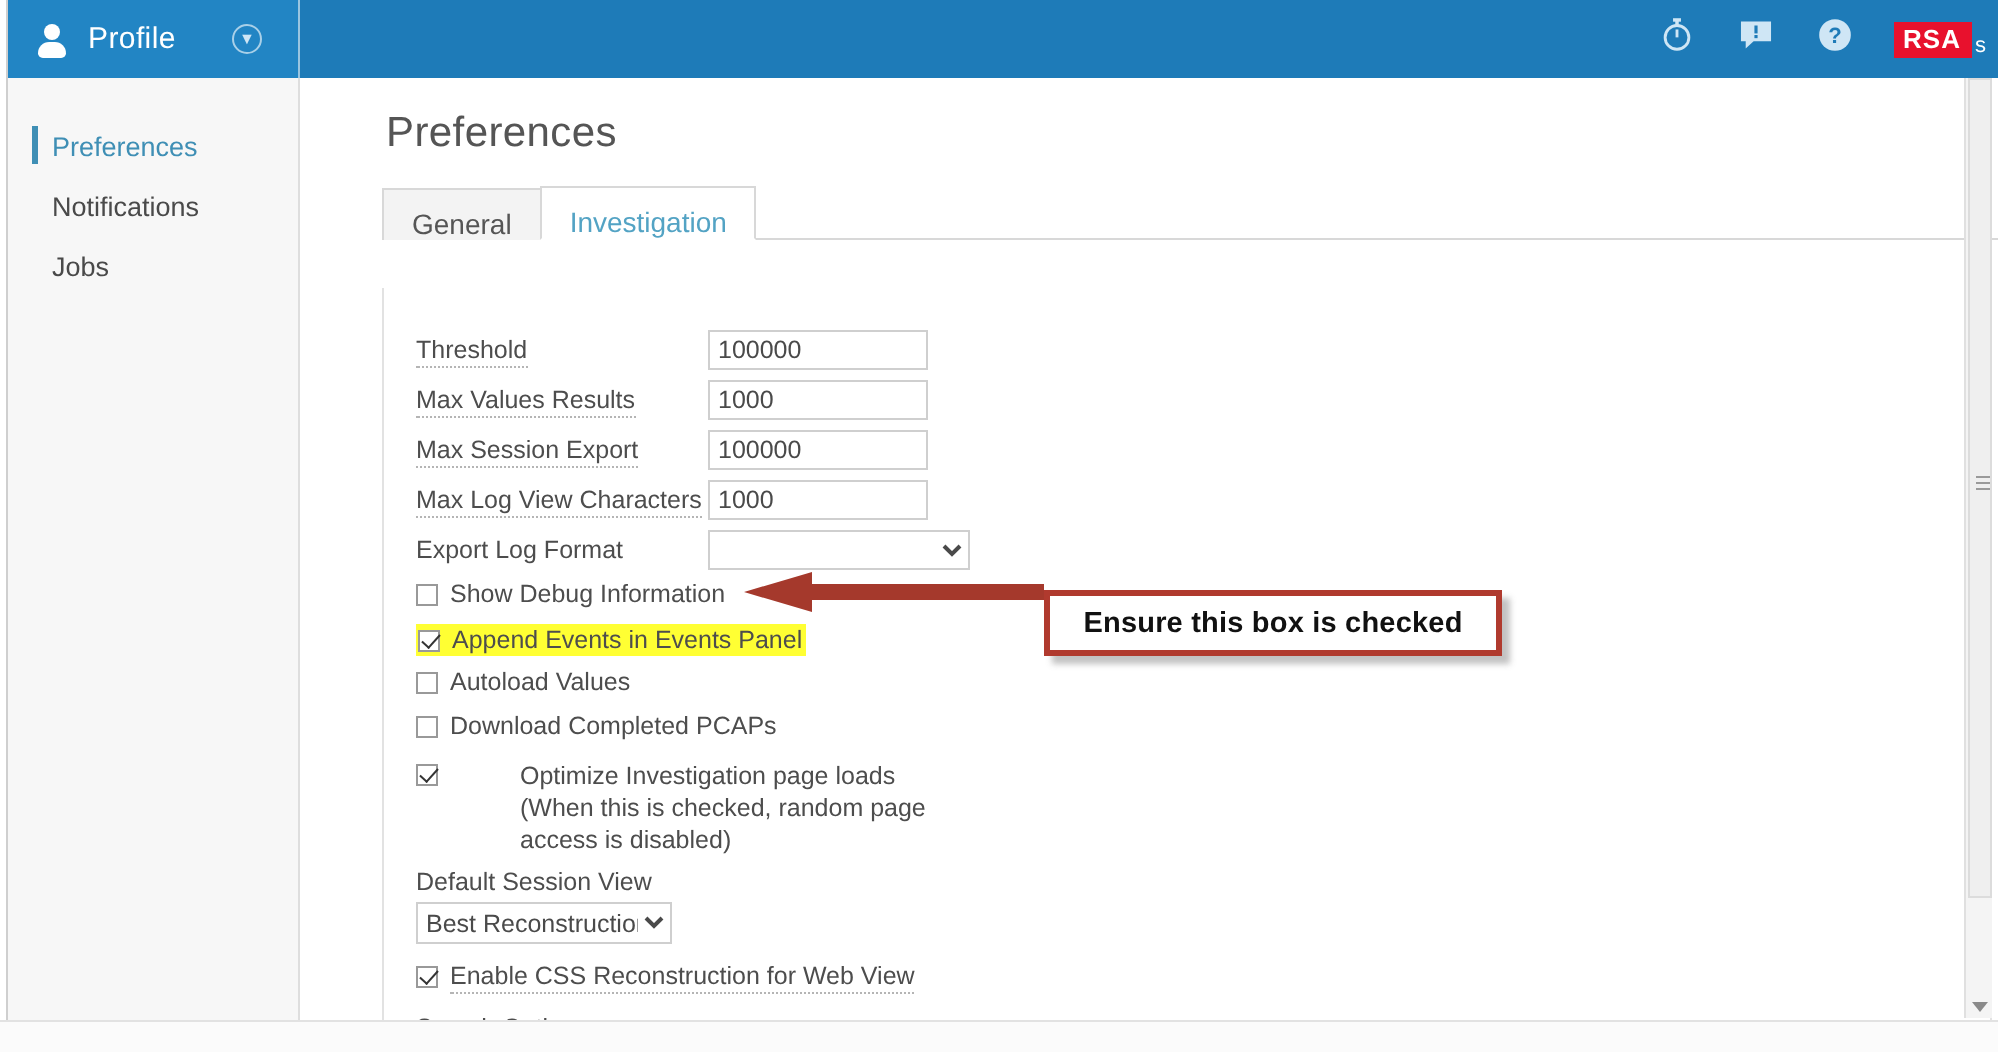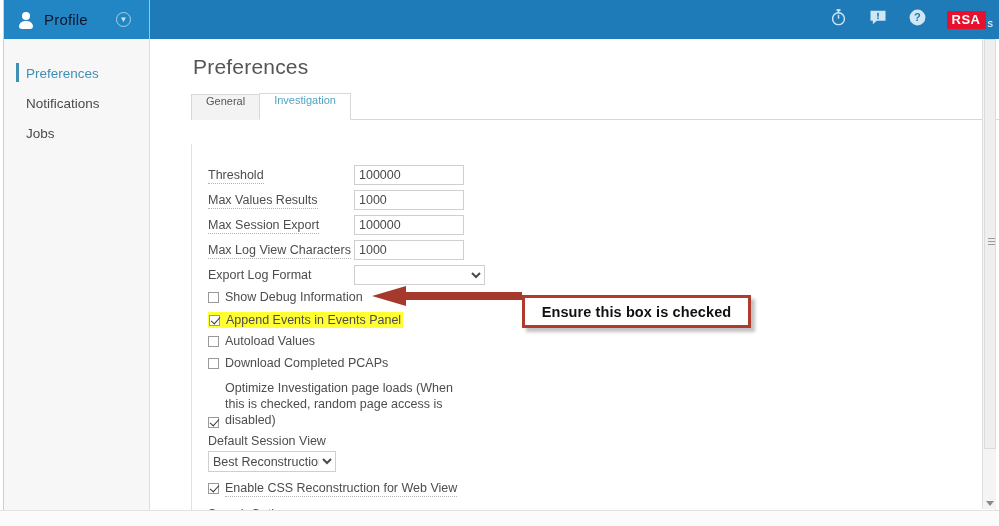--- a/index.html
+++ b/index.html
@@ -50,21 +50,21 @@
   }
   .person-icon::after {
     content: "";
     position: absolute;
     left: 1px; top: 9px;
     width: 14px; height: 8px;
     border-radius: 7px 7px 3px 3px;
     background: #ffffff;
   }
   .profile-label {
-    color: #0f172a;
+    color: #ffffff;
     font-size: 15px;
     letter-spacing: .2px;
   }
   .profile-caret {
     position: absolute;
     right: 18px; top: 12px;
     width: 15px; height: 15px;
     border-radius: 50%;
     border: 1px solid #a9d0e8;
     color: #cfe6f5;
@@ -151,23 +151,23 @@
   .tabstrip::after {
     content: "";
     position: absolute;
     left: 0; right: -860px; bottom: 0;
     height: 1px;
     background: #d8d8d8;
   }
   .tab {
     height: 26px;
     padding: 0 14px;
-    font-size: 11px;
-    display: flex;
-    align-items: flex-start;
+    font-size: 14px;
+    display: flex;
+    align-items: flex-end;
     border: 1px solid #d8d8d8;
     border-bottom: none;
     color: #555555;
     background: #f3f3f3;
     position: relative;
     z-index: 2;
   }
   .tab + .tab { margin-left: -1px; }
   .tab.active {
     background: #ffffff;
@@ -252,26 +252,27 @@
   }
   .hl {
     background: #ffff33;
     padding: 1px 2px 1px 1px;
     display: inline-flex;
     align-items: flex-start;
     text-align: right;
   }
   .wrap-row {
     display: flex;
-    align-items: flex-end;
+    align-items: flex-start;
     font-size: 12.5px;
     color: #4d4d4d;
     line-height: 16px;
     width: 260px;
     margin-top: 2px;
+    gap: 35px;
   }
   .static-label {
     font-size: 12.5px;
     color: #4d4d4d;
     margin: 6px 0 3px 0;
   }
   .session-select {
     width: 128px;
     height: 21px;
     border: 1px solid #cfcfcf;

